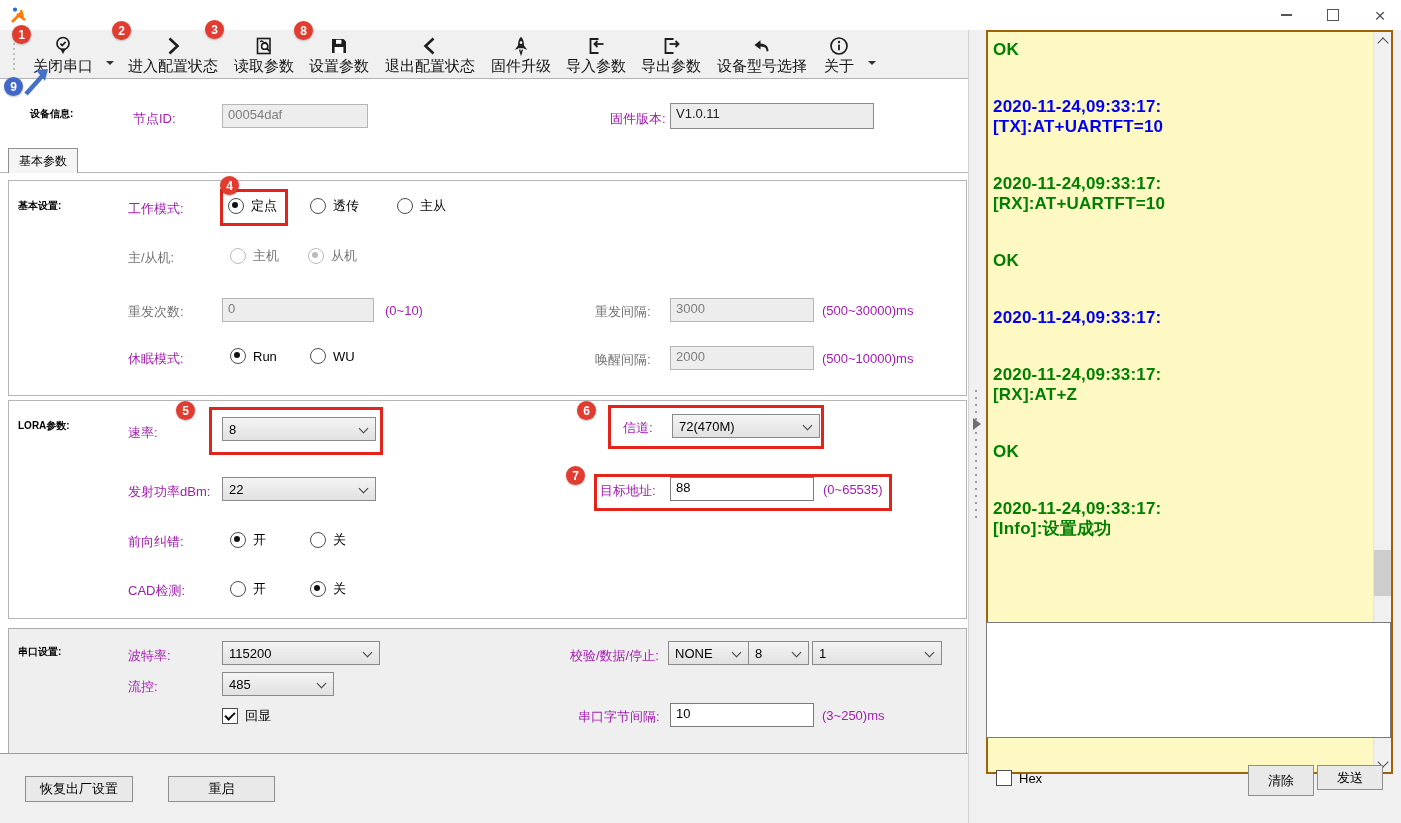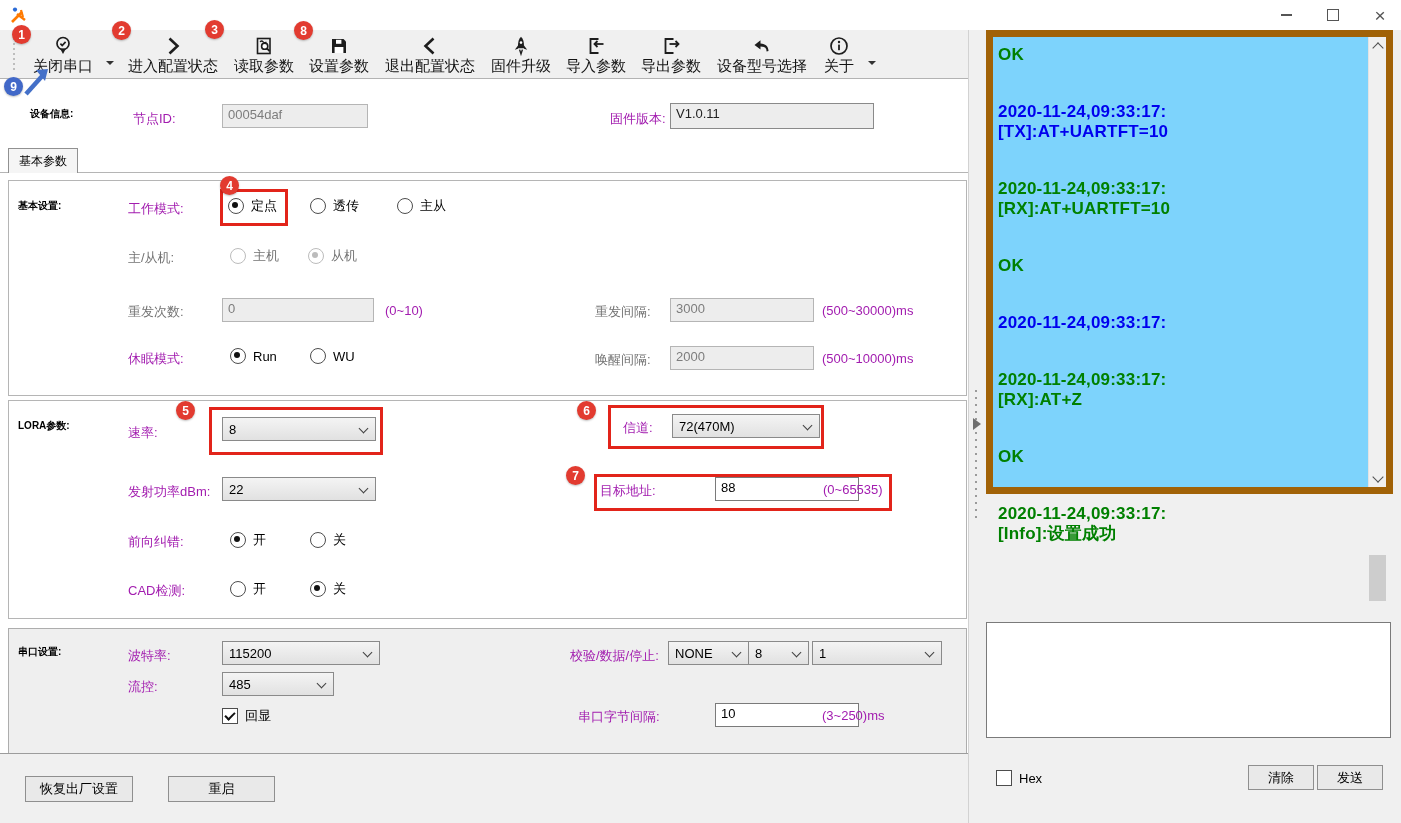--- a/index.html
+++ b/index.html
@@ -26,39 +26,39 @@
   
   .lbl{position:absolute;font-size:13px;color:#a21caf;white-space:nowrap;}
   .dis{color:#737373;}
   .sect{position:absolute;font-size:10px;font-weight:bold;color:#000;white-space:nowrap;}
   .grp{position:absolute;border:1px solid #b5b5b5;background:#fff;}
   .grp.gray{background:#efefef;border-color:#adadad;}
   .tabstrip{position:absolute;left:0;top:148px;width:968px;height:24px;border-bottom:1px solid #b5b5b5;}
   .tab{position:absolute;left:8px;top:0;height:24px;padding:0 10px;background:#f5f5f5;border:1px solid #919191;border-bottom:none;font-size:12px;display:flex;align-items:center;}
   .inp{position:absolute;height:18px;background:#ededed;border:1px solid #b5b5b5;font-size:13px;color:#7d7d7d;padding:2px 5px;white-space:nowrap;overflow:hidden;}
   .inp.dark{border-color:#8a8a8a;color:#222;}
-  .inp.white{background:#fff;border-color:#7a7a7a;color:#000;margin-left:45px;}
+  .inp.white{background:#fff;border-color:#7a7a7a;color:#000;}
   .dd{position:absolute;height:22px;background:linear-gradient(#f4f4f4,#e1e1e1);border:1px solid #8a8a8a;font-size:13px;color:#000;display:flex;align-items:center;padding-left:6px;white-space:nowrap;}
   .dchev{position:absolute;right:8px;top:7px;width:6px;height:6px;border-right:1.6px solid #404040;border-bottom:1.6px solid #404040;transform:rotate(45deg);}
   .ritem{position:absolute;display:flex;align-items:center;gap:7px;font-size:13px;white-space:nowrap;}
   .radio{width:14px;height:14px;border:1px solid #4d4d4d;border-radius:50%;background:#fff;position:relative;flex:none;}
   .radio.on::after{content:"";position:absolute;left:3px;top:3px;width:6px;height:6px;border-radius:50%;background:#111;}
   .radio.rdis{border-color:#bcbcbc;}
   .radio.rdis.on::after{background:#bcbcbc;}
   .chk{width:14px;height:14px;border:1px solid #4d4d4d;background:#fff;position:relative;flex:none;}
   .chk.on::after{content:"";position:absolute;left:2px;top:3px;width:8px;height:4px;border-left:2px solid #111;border-bottom:2px solid #111;transform:rotate(-45deg);}
   .pbtn{position:absolute;background:#e9e9e9;border:1px solid #8f8f8f;font-size:13px;color:#000;display:flex;align-items:center;justify-content:center;font-family:inherit;}
   .footer{position:absolute;left:0;top:753px;width:968px;height:70px;background:#f0f0f0;border-top:1px solid #9c9c9c;}
   
   .splitter{position:absolute;left:968px;top:30px;width:16px;height:793px;background:#f0f0f0;border-left:1px solid #d2d2d2;border-right:1px solid #d2d2d2;}
   .splitter .dots{position:absolute;left:5px;top:360px;width:5px;height:130px;background-image:repeating-linear-gradient(#9a9a9a 0 2px,transparent 2px 7px);background-size:2px 100%;background-position:1px 0;background-repeat:no-repeat;}
   .splitter .arr{position:absolute;left:4px;top:388px;width:0;height:0;border:6px solid transparent;border-left:8px solid #6f6f6f;}
   
   .rightpane{position:absolute;left:984px;top:30px;width:417px;height:793px;background:#f0f0f0;}
-  .logbox{position:absolute;left:2px;top:0;width:407px;height:464px;background:#7dd3fc;border:7px solid #a16207;box-sizing:border-box;}
+  .logbox{position:absolute;left:2px;top:0;width:407px;height:744px;background:#fef9c3;border:2px solid #a16207;box-sizing:border-box;}
   .logcontent{position:absolute;left:5px;top:8px;right:21px;font-size:17px;font-weight:bold;letter-spacing:.2px;}
   .log-entry{margin-bottom:37px;}
   .log-line{line-height:20px;}
   .c-green{color:#008000;}
   .c-blue{color:#0000ee;}
   .vsb{position:absolute;right:0;top:0;bottom:0;width:17px;background:#f0f0f0;border-left:1px solid #e3e3e3;}
   .sb-btn{position:absolute;left:0;width:17px;height:17px;display:flex;align-items:center;justify-content:center;}
   .sb-chev{width:7px;height:7px;border-right:1.7px solid #505050;border-bottom:1.7px solid #505050;}
   .sb-up .sb-chev{transform:rotate(-135deg);margin-top:4px;}
   .sb-down .sb-chev{transform:rotate(45deg);margin-bottom:3px;}
@@ -410,17 +410,17 @@
           </span>
       </div>
     </div>
 
     <textarea class="sendbox" style=""></textarea>
 
     <div class="ritem" style="left:12px;top:740px">
       <span class="chk"></span>
         <span>Hex</span>
     </div>
-    <button class="pbtn" style="left:264px;top:735px;width:66px;height:25px">清除</button>
+    <button class="pbtn" style="left:264px;top:735px;width:66px;height:31px">清除</button>
     <button class="pbtn" style="left:333px;top:735px;width:66px;height:25px">发送</button>
   </div>
 
 </div>
 
 </body></html>

